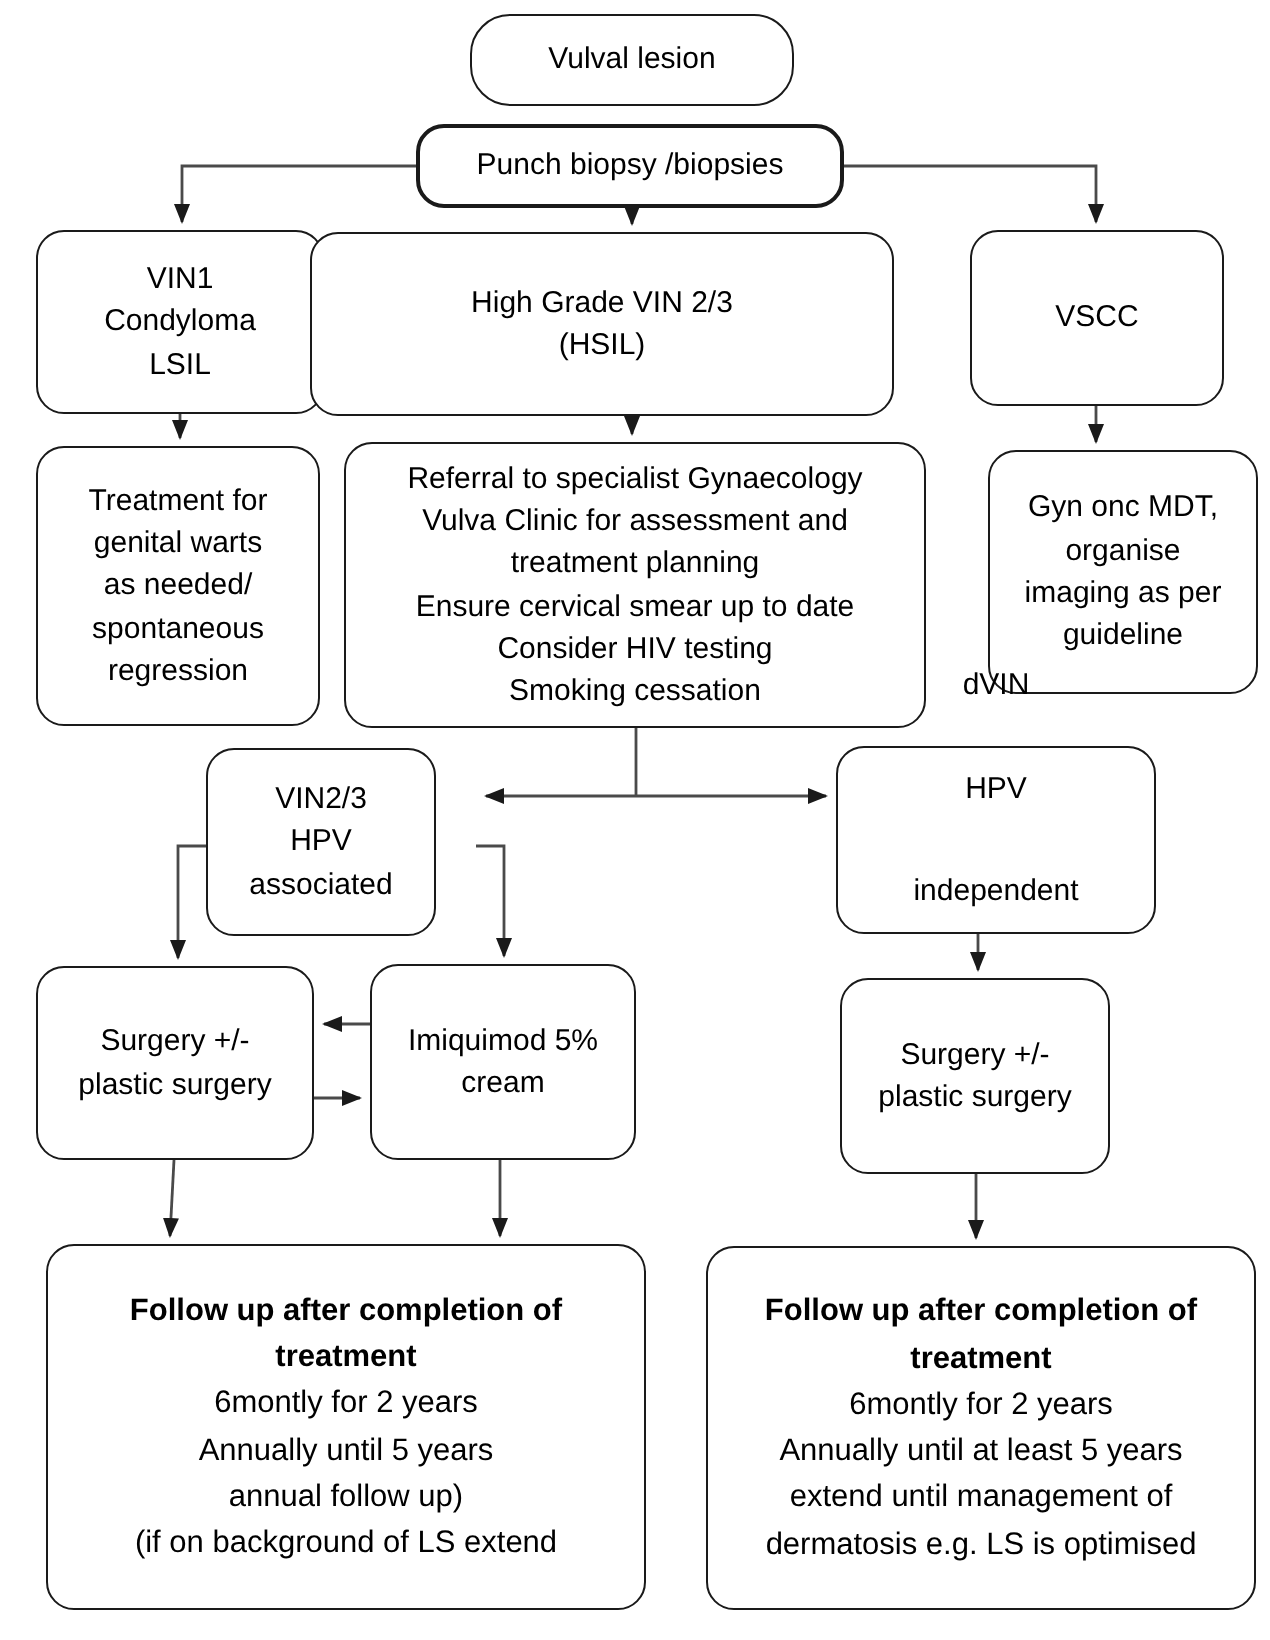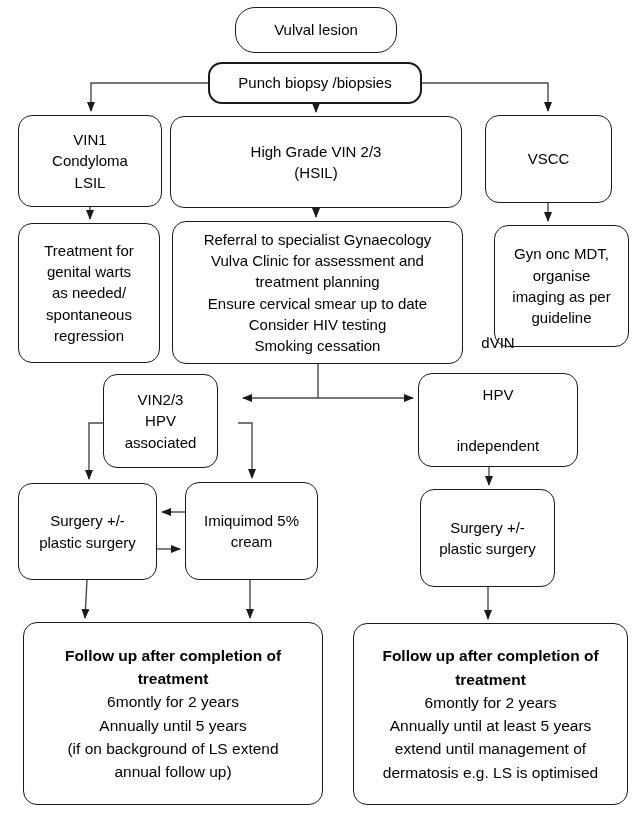--- a/index.html
+++ b/index.html
@@ -13,21 +13,21 @@
     border:1.6px solid #1a1a1a;border-radius:14px;
     display:flex;flex-direction:column;align-items:center;justify-content:center;
     text-align:center;font-size:15px;line-height:1.42;padding:2px 4px;
   }
   .ln{display:block;white-space:nowrap;}
   .fup{font-size:15.5px;line-height:1.5;}
   .b{font-weight:bold;}
   #n-vulval  {left:235px;top:7px;  width:162px;height:46px;border-radius:20px;}
   #n-punch   {left:208px;top:62px; width:214px;height:42px;border-width:2px;}
   #n-vin1    {left:18px; top:115px;width:144px;height:92px;}
-  #n-hsil    {left:170px;top:116px;width:292px;height:92px;}
+  #n-hsil    {left:155px;top:116px;width:292px;height:92px;}
   #n-vscc    {left:485px;top:115px;width:127px;height:88px;}
   #n-warts   {left:18px; top:223px;width:142px;height:140px;}
   #n-referral{left:172px;top:221px;width:291px;height:143px;}
   #n-gynonc  {left:477px;top:225px;width:135px;height:122px;margin-left:17px;}
   #n-vin23   {left:103px;top:374px;width:115px;height:94px;align-items:center;}
   #n-dvin    {left:418px;top:373px;width:160px;height:94px;gap:30px;}
   #n-surgl   {left:18px; top:483px;width:139px;height:97px;}
   #n-imiq    {left:185px;top:482px;width:133px;height:98px;}
   #n-surgr   {left:420px;top:489px;width:135px;height:98px;}
   #n-fupl    {left:23px; top:622px;width:300px;height:183px;}
@@ -138,22 +138,22 @@
   <div class="node" id="n-surgr">
     <span class="ln">Surgery +/-</span>
     <span class="ln">plastic surgery</span>
   </div>
 
   <div class="node fup" id="n-fupl">
     <span class="ln b">Follow up after completion of</span>
     <span class="ln b">treatment</span>
     <span class="ln">6montly for 2 years</span>
     <span class="ln">Annually until 5 years</span>
+    <span class="ln">annual follow up)</span>
     <span class="ln">(if on background of LS extend</span>
-    <span class="ln">annual follow up)</span>
   </div>
 
   <div class="node fup" id="n-fupr">
     <span class="ln b">Follow up after completion of</span>
     <span class="ln b">treatment</span>
     <span class="ln">6montly for 2 years</span>
     <span class="ln">Annually until at least 5 years</span>
     <span class="ln">extend until management of</span>
     <span class="ln">dermatosis e.g. LS is optimised</span>
   </div>

